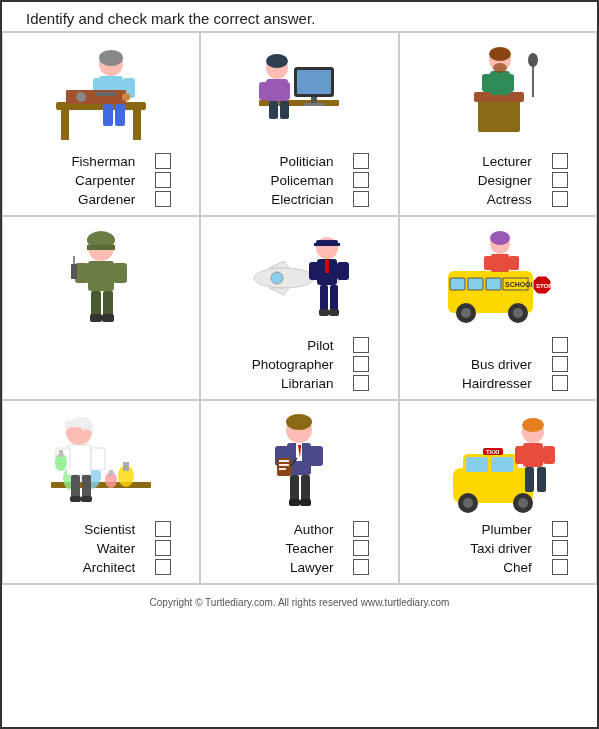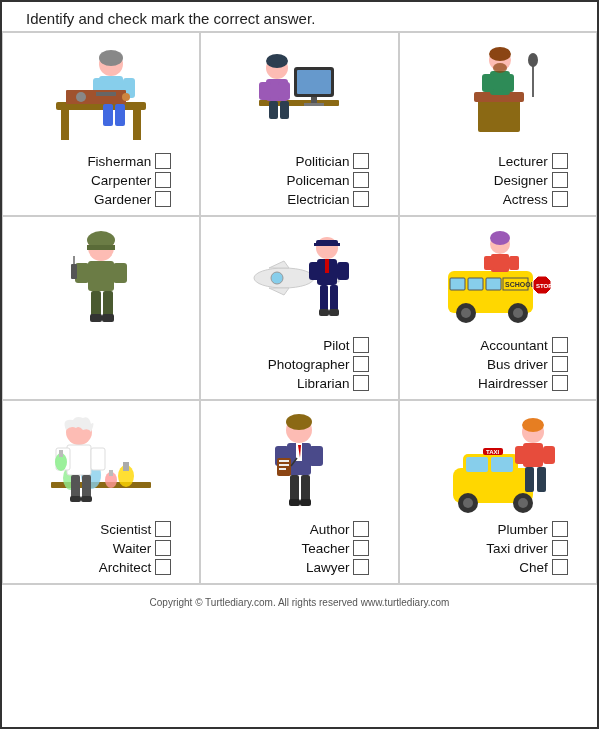--- a/index.html
+++ b/index.html
@@ -42,21 +42,21 @@
       flex-direction: column;
       gap: 3px;
       width: 100%;
       align-items: center;
     }
     .option-row {
       display: flex;
       align-items: center;
       justify-content: flex-end;
       width: 140px;
-      gap: 4px;
+      gap: 20px;
     }
     .option-label {
       font-size: 13.5px;
       color: #111;
       text-align: right;
       flex: 1;
     }
     .option-checkbox {
       width: 16px;
       height: 16px;
@@ -287,21 +287,20 @@
 
         <circle cx="62" cy="18" r="10" fill="#FDBCB4"></circle>
         <ellipse cx="62" cy="12" rx="10" ry="7" fill="#9B59B6"></ellipse>
         <rect x="53" y="28" width="18" height="18" fill="#E74C3C" rx="2"></rect>
         <rect x="46" y="30" width="10" height="14" fill="#E74C3C" rx="2"></rect>
         <rect x="71" y="30" width="10" height="14" fill="#E74C3C" rx="2"></rect>
       </svg>
     </div>
     <div class="options">
       <div class="option-row">
-        <span class="option-label">Accountant</span>
         <span class="option-checkbox"></span>
       </div>
       <div class="option-row">
         <span class="option-label">Bus driver</span>
         <span class="option-checkbox"></span>
       </div>
       <div class="option-row">
         <span class="option-label">Hairdresser</span>
         <span class="option-checkbox"></span>
       </div>

